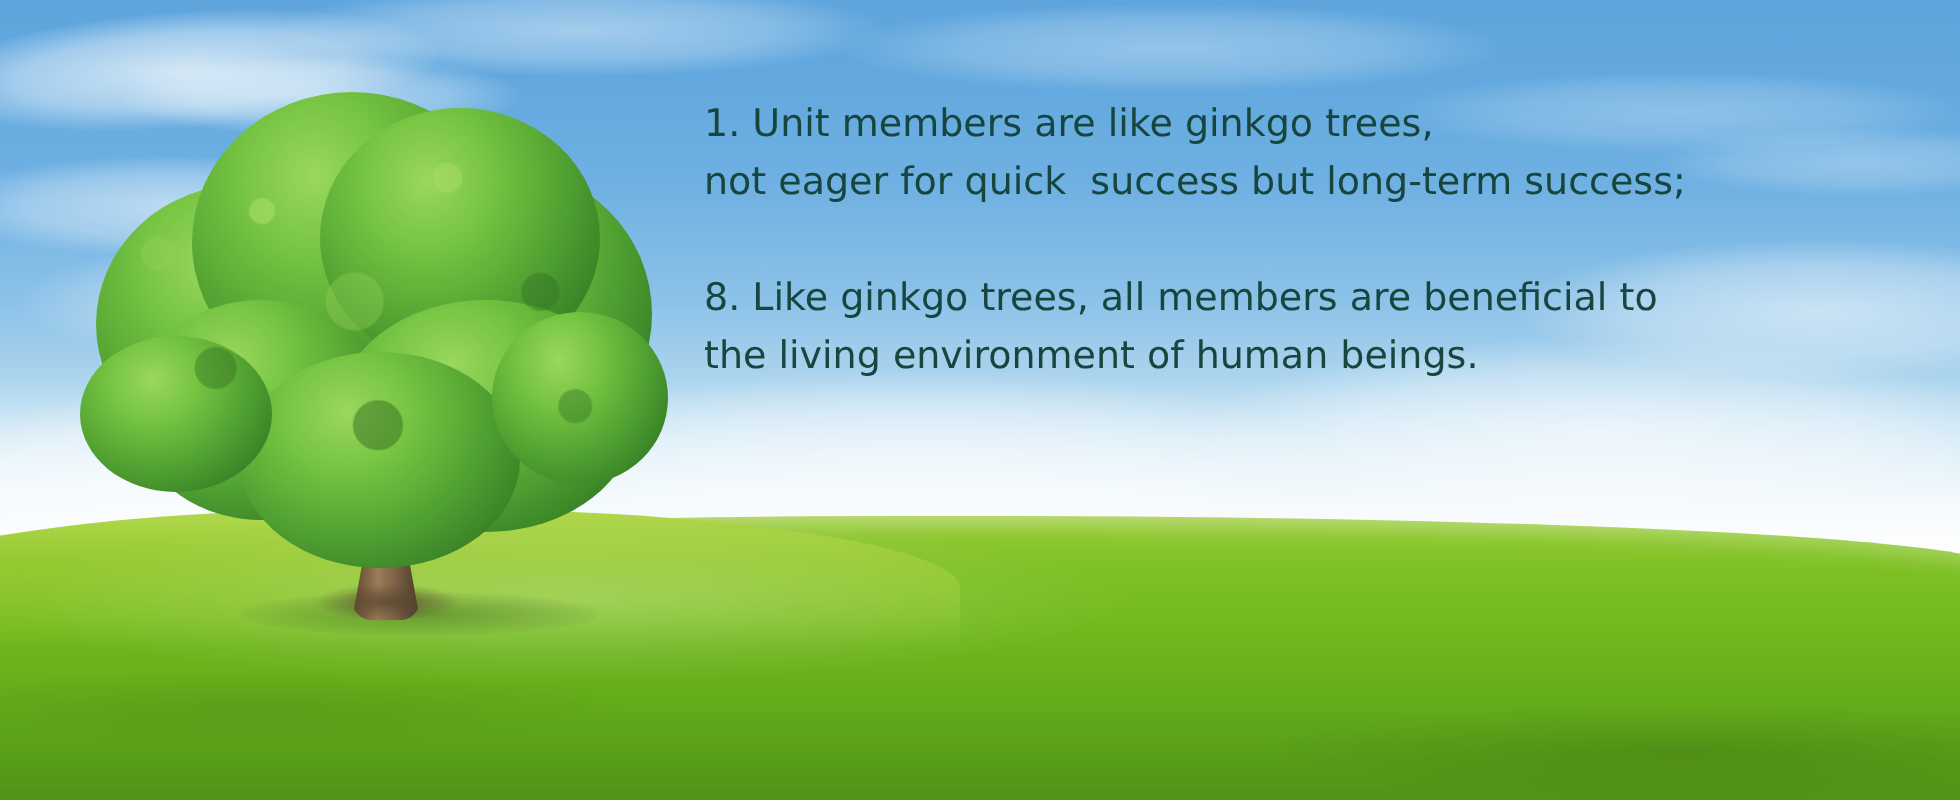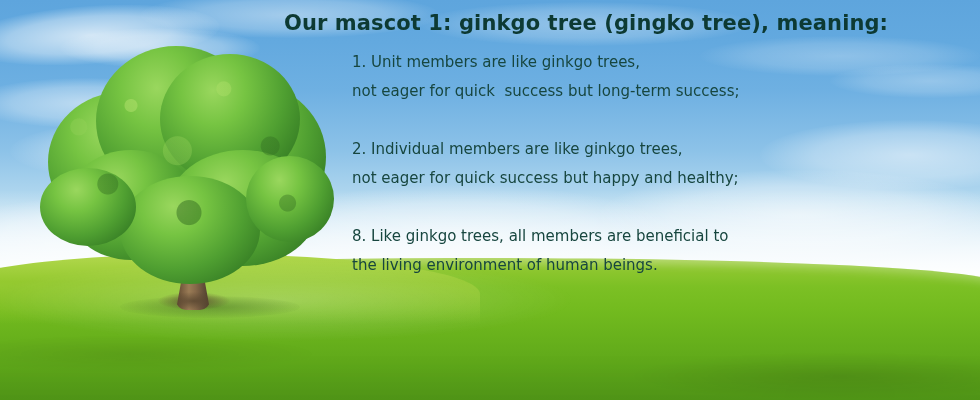--- a/index.html
+++ b/index.html
@@ -180,21 +180,21 @@
     letter-spacing: .1px;
     white-space: nowrap;
   }
   .body-block {
     position: absolute;
     left: 352px; top: 48px;
     width: 600px;
   }
   .para {
     color: #17463f;
-    font-size: 15px;
+    font-size: 19px;
     line-height: 29px;
     white-space: pre-wrap;
     margin: 0 0 29px 0;
   }
   .para:last-child { margin-bottom: 0; }
 </style>
 </head>
 <body>
 
 <div id="banner">
@@ -249,24 +249,21 @@
     <div class="canopy-blob" style="left:96px;top:46px;width:160px;height:150px;"></div>
     <div class="canopy-blob" style="left:160px;top:54px;width:140px;height:130px;"></div>
     <div class="canopy-blob" style="left:66px;top:150px;width:130px;height:110px;"></div>
     <div class="canopy-blob" style="left:168px;top:150px;width:150px;height:116px;"></div>
     <div class="canopy-blob" style="left:120px;top:176px;width:140px;height:108px;"></div>
     <div class="canopy-blob" style="left:40px;top:168px;width:96px;height:78px;"></div>
     <div class="canopy-blob" style="left:246px;top:156px;width:88px;height:86px;"></div>
     <div class="canopy-tex" style="left:44px;top:46px;width:290px;height:238px;"></div>
   </div>
 
-  <div class="title">Our mascot 1: ginkgo tree (gingko tree), meaning:</div>
 
   <div class="body-block">
     <p class="para">1. Unit members are like ginkgo trees,
 not eager for quick  success but long-term success;</p>
-    <p class="para">2. Individual members are like ginkgo trees,
-not eager for quick success but happy and healthy;</p>
     <p class="para">8. Like ginkgo trees, all members are beneficial to
 the living environment of human beings.</p>
   </div>
 
 </div>
 
 </body></html>

